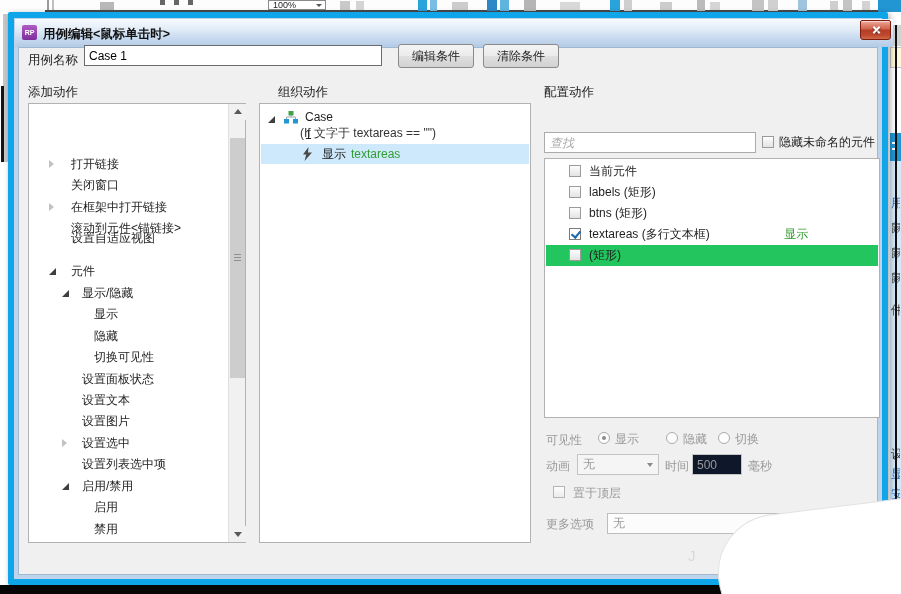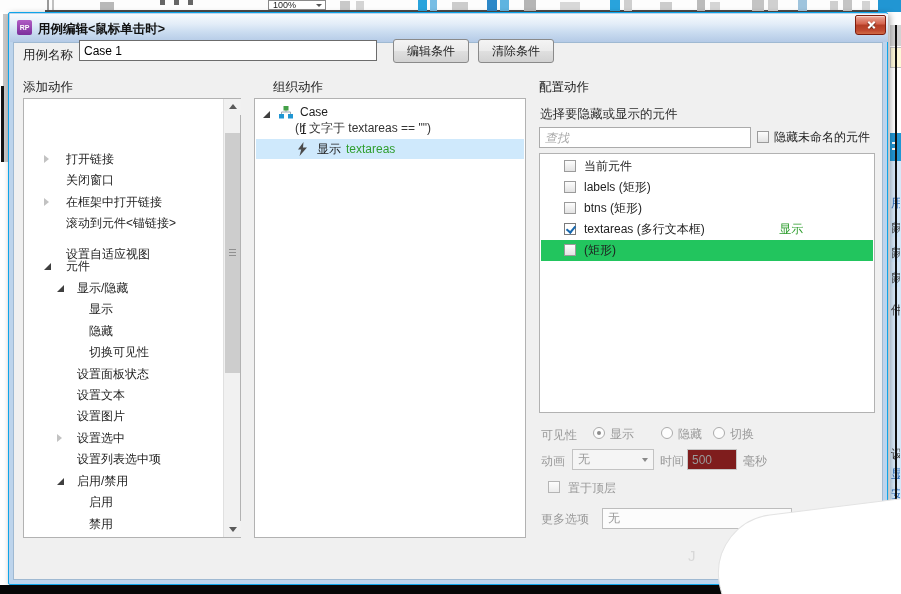--- a/index.html
+++ b/index.html
@@ -30,21 +30,21 @@
   #rs-gray { position:absolute; left:0; top:13px; width:11px; height:21px; background:#d2d2d2; }
   #rs-tooltip { position:absolute; left:0; top:35px; width:11px; height:21px; background:#fdf8d8; border:1px solid #c2c2c2; border-right:none; }
   #rs-blue { position:absolute; left:0; top:121px; width:11px; height:28px; background:#2196d3; }
   #rs-blue i { position:absolute; left:2px; width:5px; height:2px; background:#fff; }
   #rs-pane { position:absolute; left:0; top:149px; width:11px; height:356px; background:#d6e8f8; }
   .rs-char { position:absolute; left:1px; width:9px; height:16px; overflow:hidden; font-size:12px; line-height:15px; white-space:nowrap; }
   #black-vline { left:895px; top:25px; width:2px; height:561px; background:#101010; }
 
   
   #dialog { left:8px; top:12px; width:880px; height:573px;
-    background:#bdd4ec; border:1px solid #0ea5e9; border-radius:2px;
+    background:#bdd4ec; border:6px solid #0ea5e9; border-radius:2px;
     box-shadow:2px 2px 6px rgba(0,0,0,0.35); }
   #dlg-face { position:absolute; left:4px; top:29px; right:4px; bottom:4px; background:#f0f0f0; border:1px solid #9fb9d2; }
   #titlebar { position:absolute; left:1px; top:1px; width:878px; height:28px;
     background:linear-gradient(180deg,#f7fafd 0%,#e3edf8 35%,#cadcf0 65%,#b4cae6 100%); }
   #rp-icon { position:absolute; left:7px; top:6px; width:15px; height:15px; border-radius:2px;
     background:linear-gradient(#b05cc4,#7c2f9b); color:#fff; font-size:7px; font-weight:bold;
     text-align:center; line-height:15px; }
   #dlg-title { position:absolute; left:28px; top:7px; font-size:12.5px; font-weight:600; color:#111; }
   #close-btn { position:absolute; left:845px; top:1px; width:31px; height:20px;
     background:linear-gradient(#efb3a5 0%,#e08a78 18%,#d4614b 45%,#b33d26 50%,#c0492f 80%,#d06a45 100%);
@@ -122,21 +122,21 @@
   .radio { position:absolute; width:12px; height:12px; border:1px solid #ababab; border-radius:50%; background:#fdfdfd; }
   .radio.sel::after { content:""; position:absolute; left:3px; top:3px; width:4px; height:4px; border-radius:50%; background:#8c8c8c; }
   #vis-label { left:532px; top:414px; }
   #anim-label { left:532px; top:440px; }
   .ddl { height:21px; line-height:19px; border:1px solid #c3c3c3; background:#f5f5f5; color:#9a9a9a; padding-left:5px; font-size:12px; }
   .ddl .arr { position:absolute; right:5px; top:8px; width:0; height:0;
     border-left:3.5px solid transparent; border-right:3.5px solid transparent; border-top:4px solid #8a8a8a; }
   #anim-ddl { left:563px; top:436px; width:82px; }
   #time-label { left:651px; top:440px; }
   #time-input { left:678px; top:436px; width:50px; height:21px; border:1px solid #c6c6c6;
-    background:#7f1d1d; color:#9a9a9a; font-size:12px; padding-left:4px; font-family:inherit; }
+    background:#0f172a; color:#9a9a9a; font-size:12px; padding-left:4px; font-family:inherit; }
   #unit-label { left:734px; top:440px; }
   #btf-cb { left:539px; top:468px; background:linear-gradient(#fdfdfd,#ececec); border-color:#b5b5b5; }
   #btf-label { left:559px; top:467px; }
   #more-label { left:532px; top:498px; }
   #more-ddl { left:593px; top:495px; width:190px; background:#fcfcfc; border-color:#bdbdbd; }
 
   
   #black-strip { left:0; top:585px; width:901px; height:9px; background:#060606; }
   #white-blob { left:718px; top:505px; width:265px; height:128px; background:#ffffff;
     border:1px solid #e3e3e3; border-radius:60px 40px 40px 70px; transform:rotate(-7deg); }
@@ -236,21 +236,21 @@
         <div class="tree-row" style="top: 23.45px;">
           <span class="lbl" style="left: 42px;">关闭窗口</span>
         </div>
         <div class="tree-row" style="top: 44.9px;">
           <span class="tri tri-col" style="left: 20px;"></span>
           <span class="lbl" style="left: 42px;">在框架中打开链接</span>
         </div>
         <div class="tree-row" style="top: 66.35px;">
           <span class="lbl" style="left: 42px;">滚动到元件&lt;锚链接&gt;</span>
         </div>
-        <div class="tree-row" style="top: 97px; padding-left: 20px;">
+        <div class="tree-row" style="top: 76px; padding-left: 20px;">
           <span class="lbl" style="left: 42px;">设置自适应视图</span>
         </div>
         <div class="tree-row" style="top: 109.25px;">
           <span class="tri tri-exp" style="left: 20px;"></span>
           <span class="lbl" style="left: 42px;">元件</span>
         </div>
         <div class="tree-row" style="top: 130.7px;">
           <span class="tri tri-exp" style="left: 33px;"></span>
           <span class="lbl" style="left: 53px;">显示/隐藏</span>
         </div>
@@ -329,21 +329,20 @@
         <svg width="11" height="14" viewBox="0 0 11 14">
           <path d="M6.5 0 L1 7.5 L4.2 7.5 L2.5 14 L10 5.5 L6 5.5 Z" fill="#4a4a4a"></path>
         </svg>
       </span>
       <span id="action-verb">显示</span>
       <span id="action-target" style="color: rgb(47, 158, 47); text-align: right;">textareas</span>
     </div>
   </div>
 
   
-  <div class="abs" id="conf-select-label">选择要隐藏或显示的元件</div>
   <input class="abs" id="search-input" type="text" placeholder="查找" style="">
   <span class="abs cbx" id="hu-cb"></span>
   <span class="abs" id="hu-label">隐藏未命名的元件</span>
   <div class="abs panel" id="widget-list">
       <div class="w-row" style="top: 2px;">
         <span class="cbx"></span>
         <span class="lbl">当前元件</span>
       </div>
       <div class="w-row" style="top: 22.9px;">
         <span class="cbx"></span>

